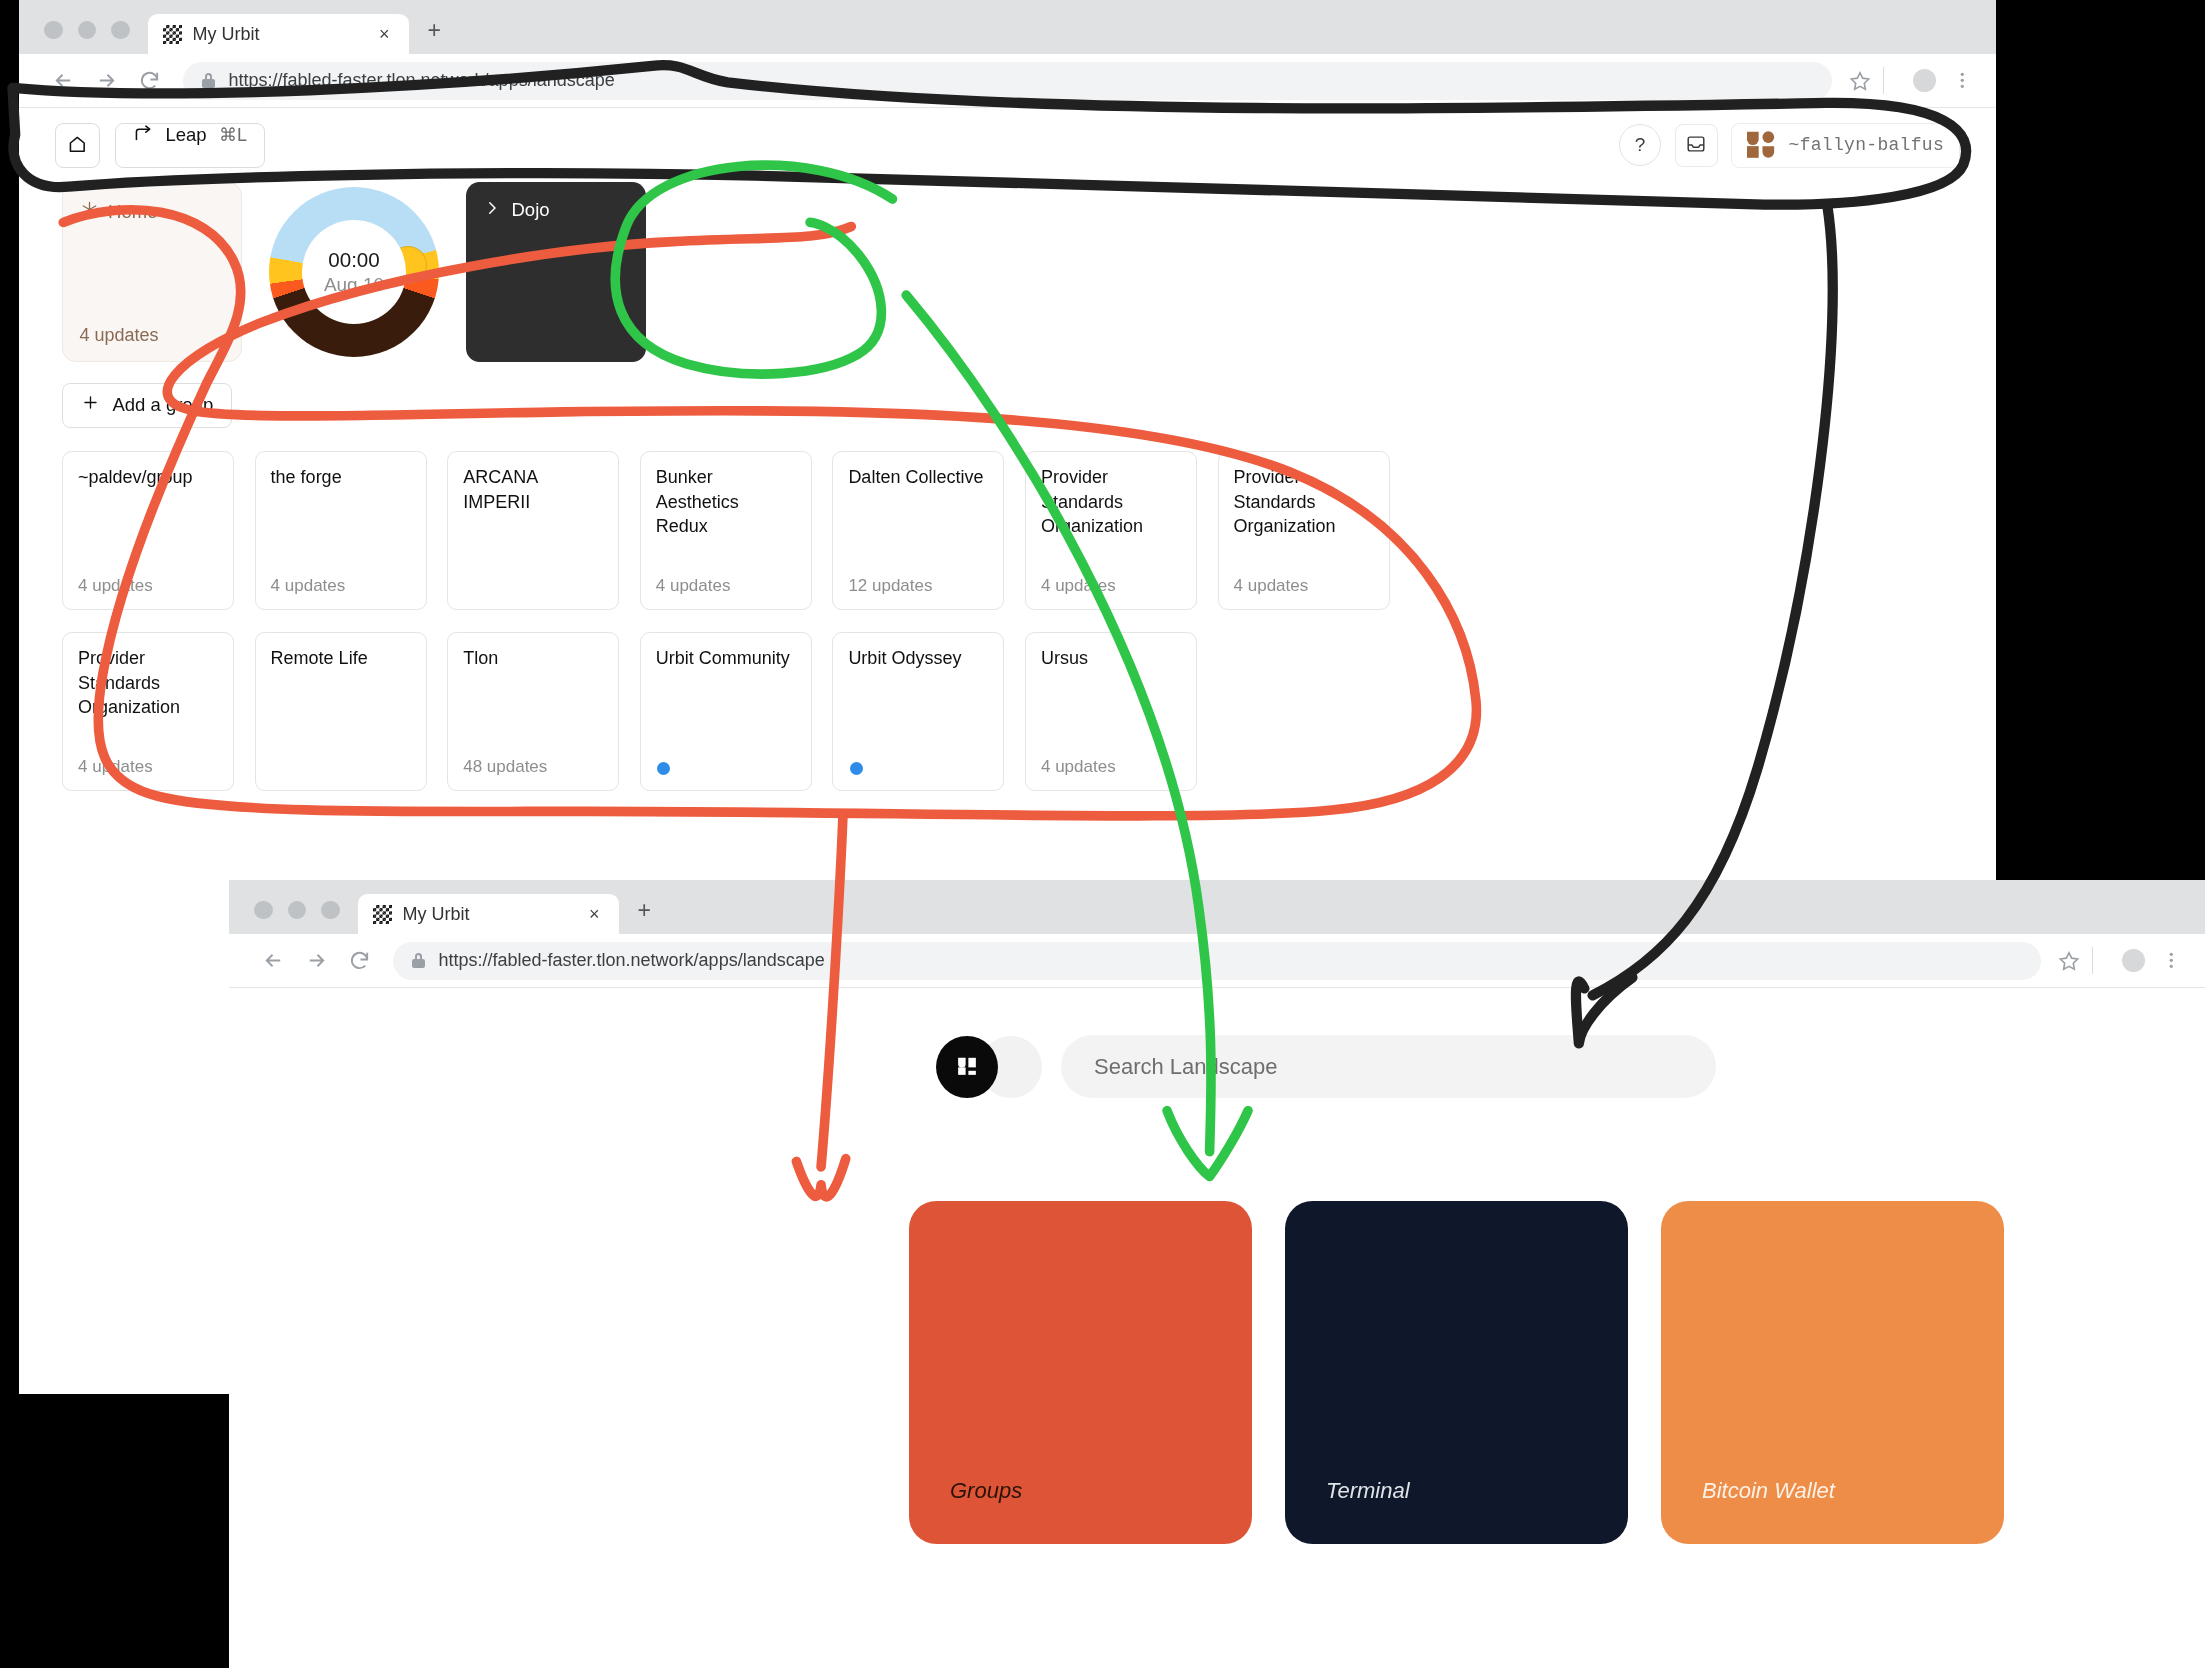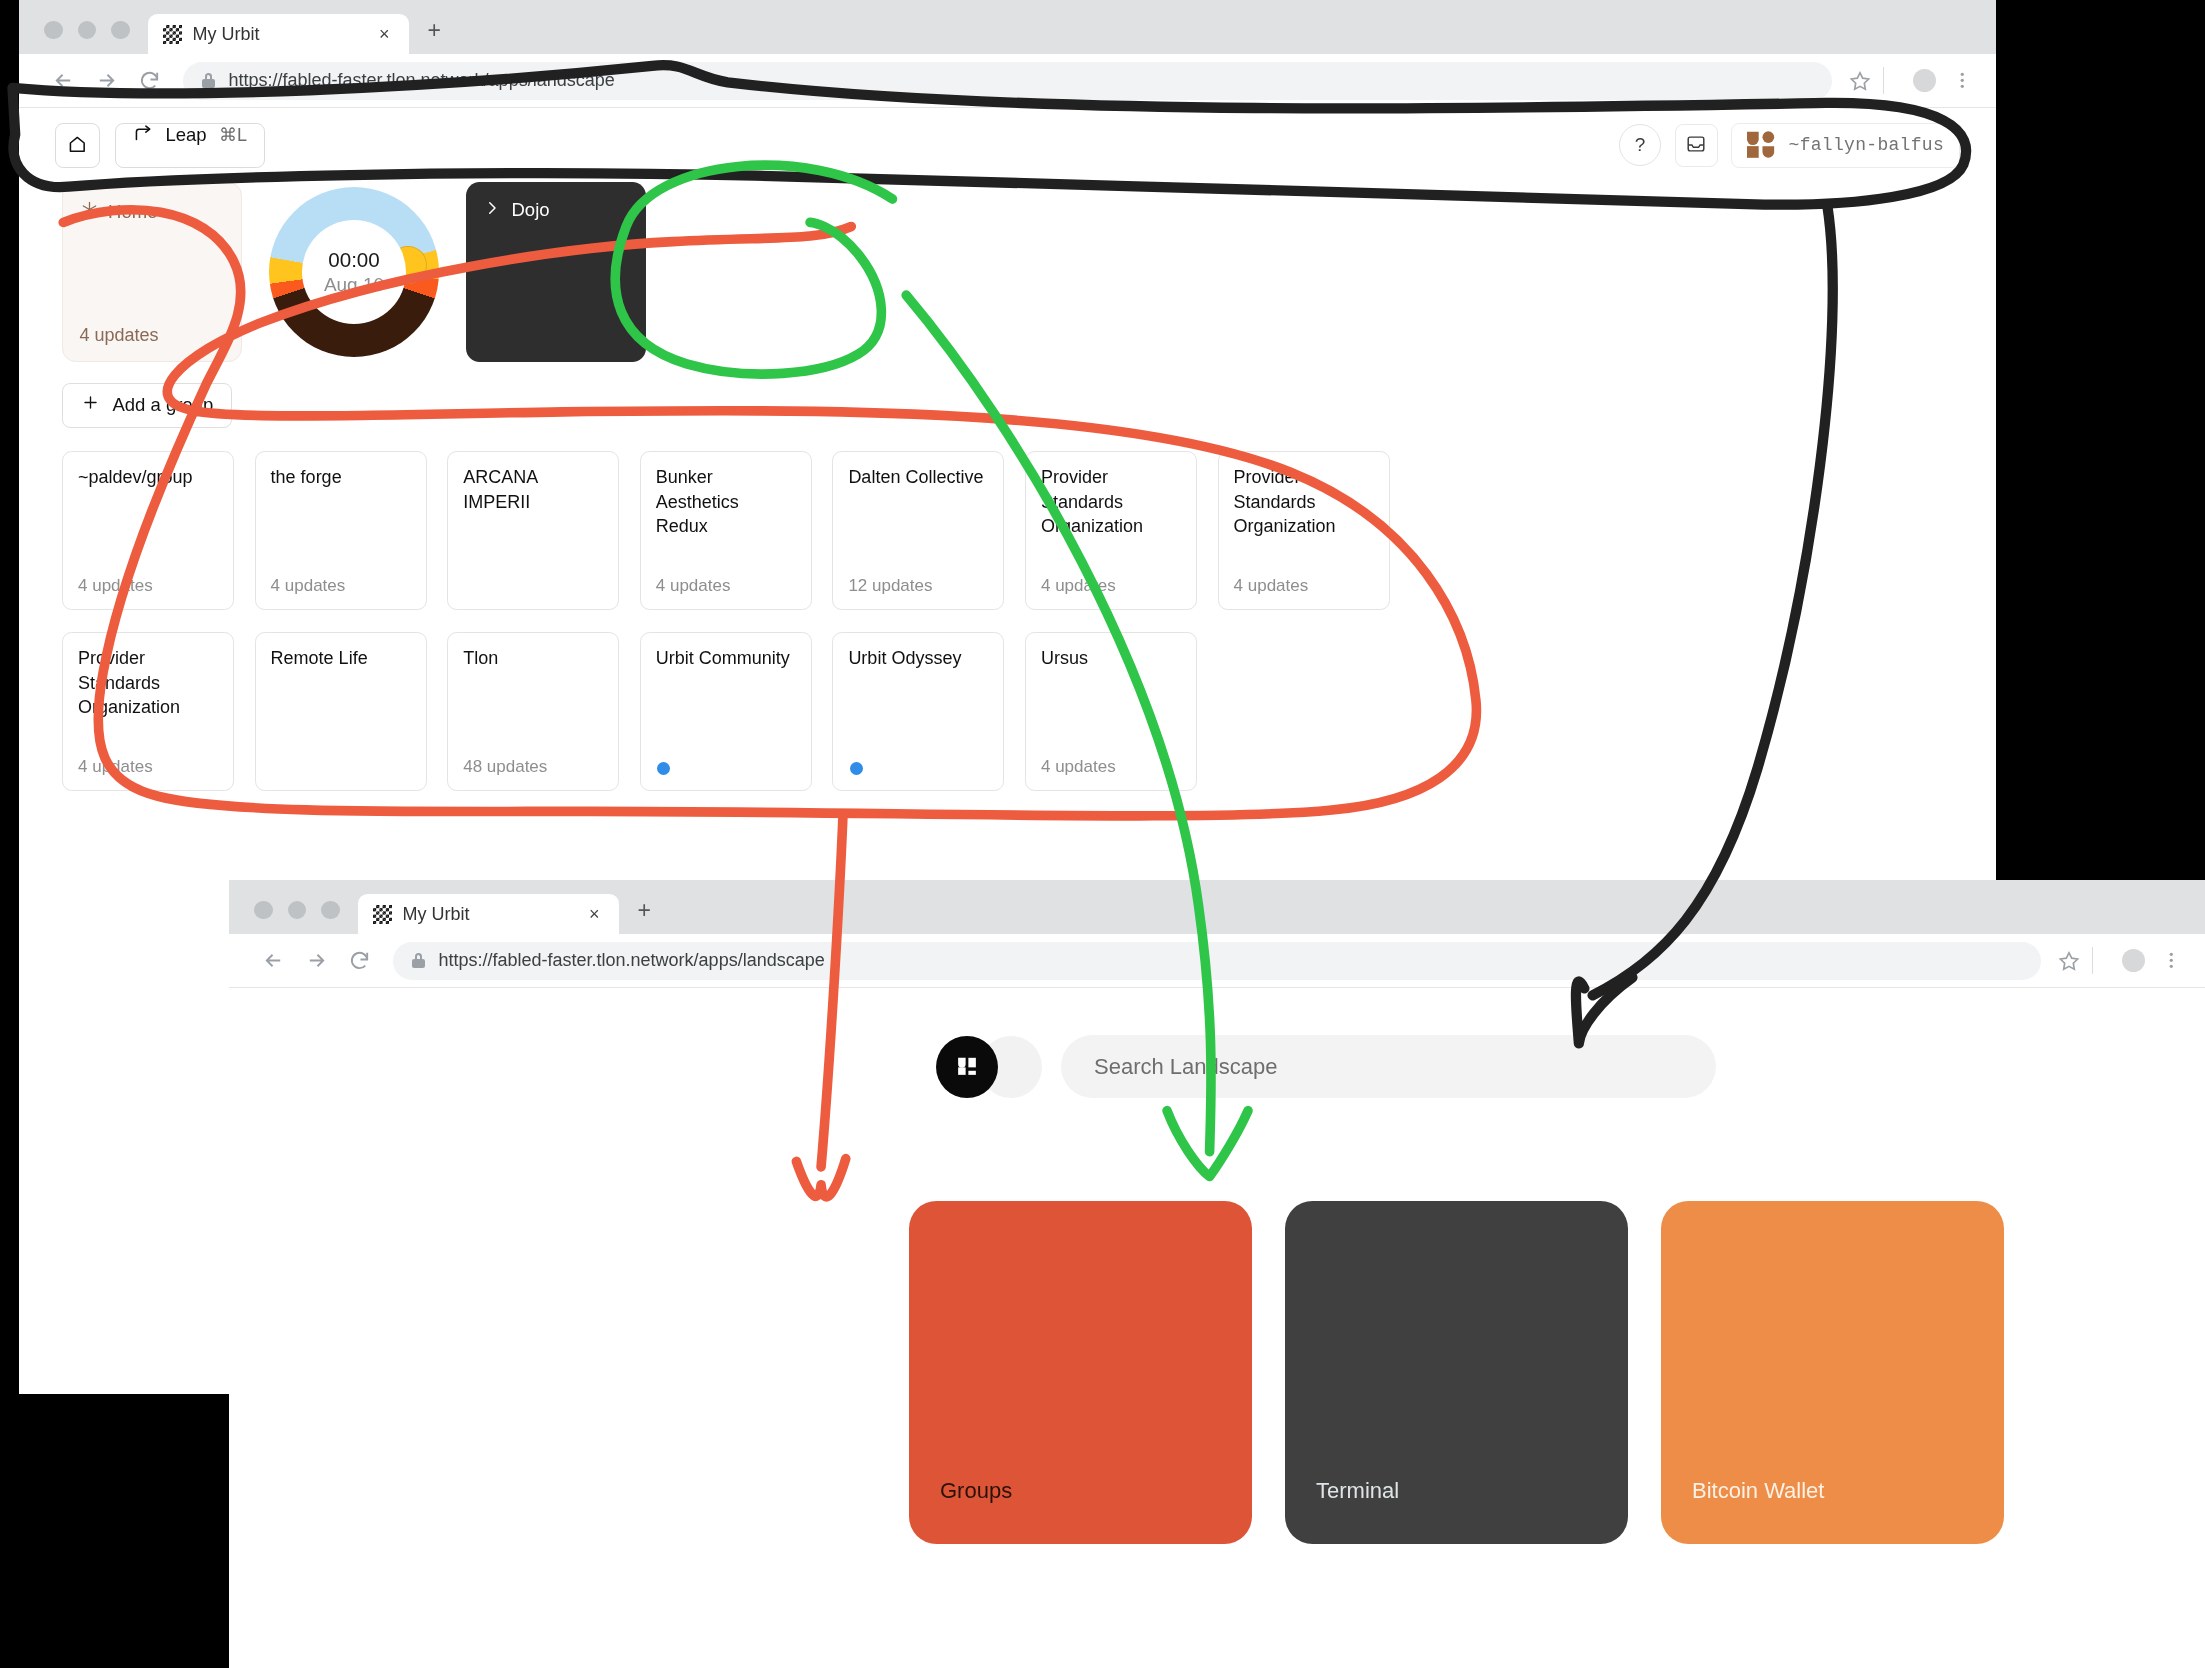--- a/index.html
+++ b/index.html
@@ -381,22 +381,23 @@
     padding-left: 680px;
     margin-top: 103px;
   }
   .apptile {
     width: 343px; height: 343px;
     border-radius: 27.5px;
     position: relative;
   }
   .apptile .a-label {
     position: absolute;
-    left: 31px; bottom: 40px;
+    left: 41px; bottom: 40px;
     font-size: 22px;
+    font-style: italic;
   }
 
   
   .anno {
     position: absolute;
     left: 0; top: 0;
     width: 2205px; height: 1668px;
     pointer-events: none;
     z-index: 999;
   }
@@ -677,21 +678,21 @@
     <div class="ls2-ghost"></div>
     <div class="ls2-search">
       <span>Search Landscape</span>
     </div>
   </div>
 
   <div class="approw">
     <div class="apptile" style="background:#de5437">
       <span class="a-label" style="color:#2a1207">Groups</span>
     </div>
-    <div class="apptile" style="background:#404040">
+    <div class="apptile" style="background:#0f172a">
       <span class="a-label" style="color:#dfe5e7">Terminal</span>
     </div>
     <div class="apptile" style="background:#ee8d48">
       <span class="a-label" style="color:#fdf2e6">Bitcoin Wallet</span>
     </div>
   </div>
 </div>
 
 <svg class="anno" viewBox="0 0 3212 2430" xmlns="http://www.w3.org/2000/svg">
 

